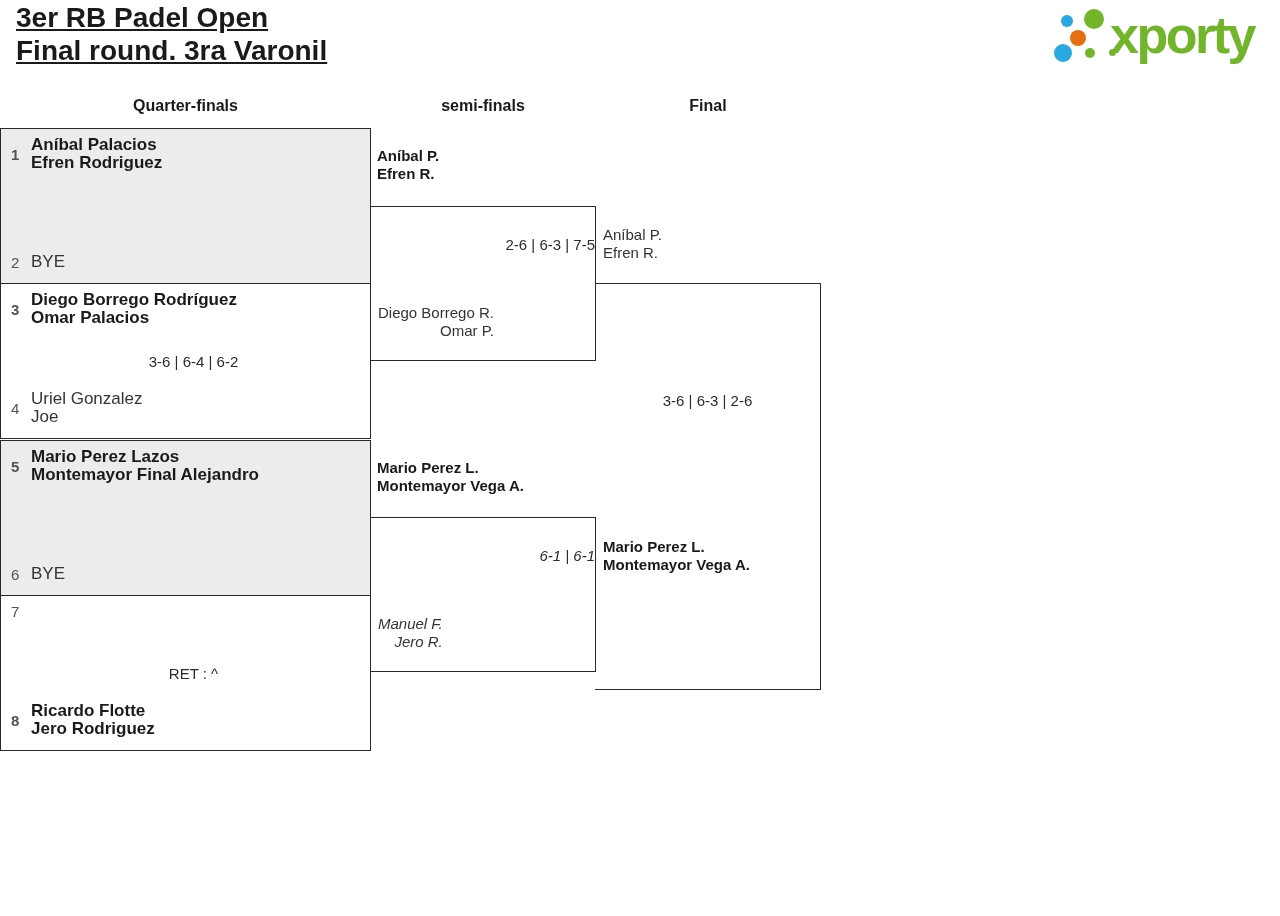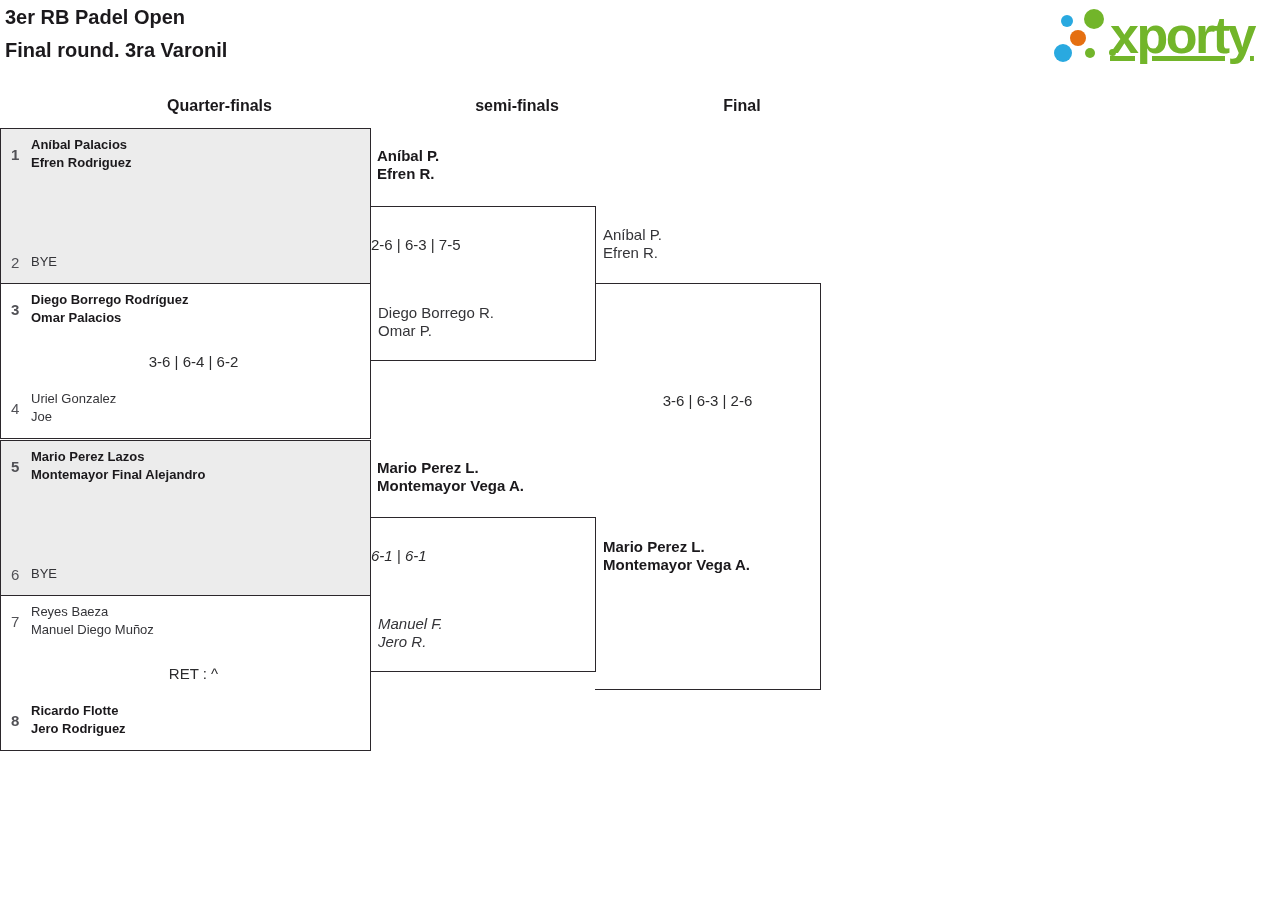--- a/index.html
+++ b/index.html
@@ -1,45 +1,45 @@
 <!DOCTYPE html>
 <html style="--ink: #1b191c; --text: #343438; --seed: #515156; --score: #2c2c2e; --border: #2b272b; --shaded: #ececec; --green: #72b52a; --blue: #29a9e0; --orange: #e56f10;"><head>
 <meta charset="utf-8">
 <style>
   html,body{margin:0;padding:0;background:#fff;}
   .stage{
     position:relative;width:1280px;height:916px;background:#ffffff;overflow:hidden;
     font-family:"Liberation Sans","DejaVu Sans",sans-serif;color:var(--ink,#1b191c);
   }
   
-  .title{position:absolute;left:5px;top:1px;font-size:20px;line-height:33px;font-weight:700;color:var(--ink);}
+  .title{position:absolute;left:16px;top:1px;font-size:28px;line-height:33px;font-weight:700;color:var(--ink);text-decoration:underline;}
   
   .logo-dot{position:absolute;border-radius:50%;}
-  .logo-text{position:absolute;left:1110px;top:5px;font-size:52px;font-weight:700;letter-spacing:-2.5px;color:var(--green);text-decoration:underline;}
+  .logo-text{position:absolute;left:1110px;top:5px;font-size:52px;font-weight:700;letter-spacing:-2.5px;color:var(--green);}
   
-  .col-header{position:absolute;top:97px;height:22px;text-align:center;font-size:16px;font-weight:600;color:var(--ink);margin-left:34px;}
+  .col-header{position:absolute;top:97px;height:22px;text-align:center;font-size:16px;font-weight:600;color:var(--ink);}
   .col-qf{left:0;width:371px;}
   .col-sf{left:370px;width:226px;}
   .col-f{left:595px;width:226px;}
   
   .qf-box{position:absolute;left:0;width:371px;height:156px;border:1px solid var(--border);box-sizing:border-box;background:#fff;}
   .qf-box.shaded{background:var(--shaded);}
   .team{position:absolute;left:8px;right:8px;display:flex;align-items:center;gap:6px;}
   .team-top{top:7px;}
   .team-bottom{bottom:12px;}
   .seed{flex:none;width:14px;font-size:15px;color:var(--seed);padding-left:2px;}
-  .names{font-size:13px;line-height:18px;color:var(--text);}
+  .names{font-size:17px;line-height:18px;color:var(--text);}
   .winner .names, .winner{font-weight:700;color:var(--ink);}
   .qf-score{position:absolute;left:0;right:0;top:50%;transform:translateY(-50%);text-align:center;font-size:15px;color:var(--score);padding-left:16px;}
   
   .adv-names{position:absolute;left:377px;font-size:15px;line-height:18px;}
   .adv-names.winner{font-weight:700;color:var(--ink);}
   .sf-box{position:absolute;left:370px;width:226px;height:155px;border:1px solid var(--border);box-sizing:border-box;background:transparent;}
-  .sf-score{position:absolute;left:0;right:0;top:29px;text-align:left;font-size:15px;color:var(--score);}
-  .sf-loser{position:absolute;left:7px;top:97px;font-size:15px;line-height:18px;color:var(--text);}
+  .sf-score{position:absolute;left:0;right:0;top:29px;text-align:right;font-size:15px;color:var(--score);}
+  .sf-loser{position:absolute;left:7px;top:97px;font-size:15px;line-height:18px;color:var(--text);text-align:right;}
   
   .final-names{position:absolute;left:603px;font-size:15px;line-height:18px;color:var(--text);}
   .final-names.winner{font-weight:700;color:var(--ink);}
   .final-box{position:absolute;left:595px;top:283px;width:226px;height:407px;border:1px solid var(--border);border-left:none;box-sizing:border-box;}
   .final-score{position:absolute;left:0;right:0;top:108px;text-align:center;font-size:15px;color:var(--score);}
 </style>
 </head>
 <body>
 
 <div class="stage">
@@ -113,24 +113,20 @@
       <span class="names">
         <div>BYE</div>
         <div></div>
       </span>
     </div>
   </div>
 
   <div class="qf-box" style="top:595px;">
     <div class="team team-top">
       <span class="seed">7</span>
-      <span class="names">
-        <div>Reyes Baeza</div>
-        <div>Manuel Diego Muñoz</div>
-      </span>
     </div>
     <div class="qf-score">RET : ^</div>
     <div class="team team-bottom winner">
       <span class="seed">8</span>
       <span class="names">
         <div>Ricardo Flotte</div>
         <div>Jero Rodriguez</div>
       </span>
     </div>
   </div>

